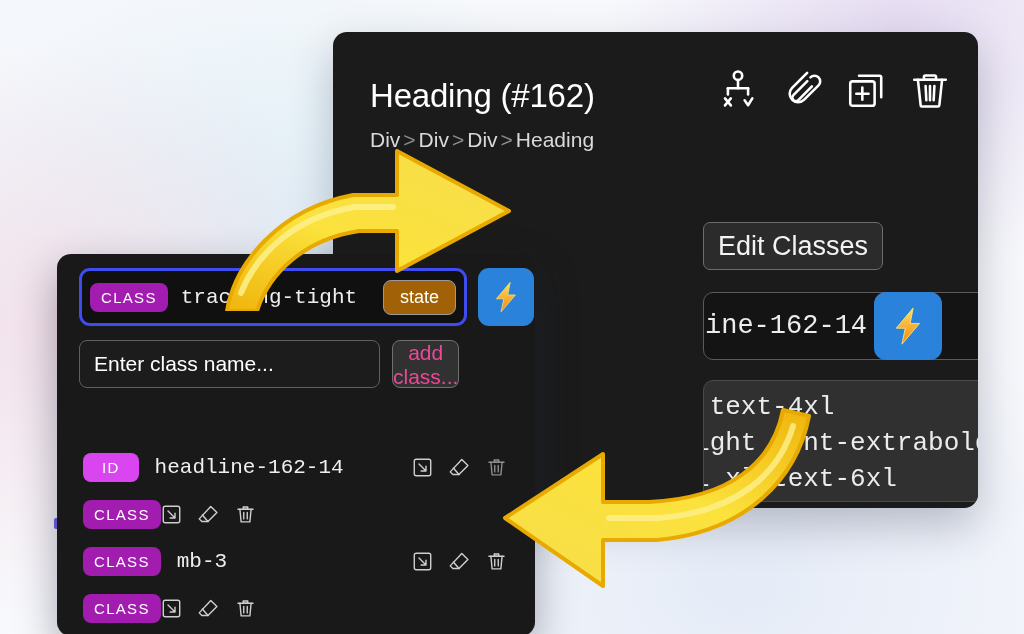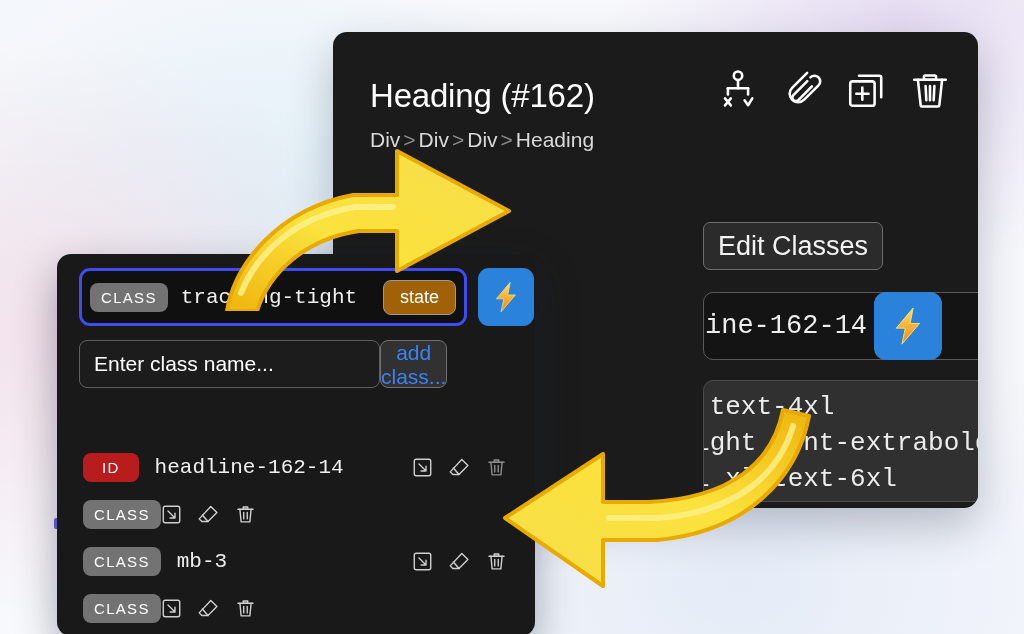--- a/index.html
+++ b/index.html
@@ -181,22 +181,22 @@
   .badge {
     border-radius: 8px;
     color: #ffffff;
     font-size: 15px;
     letter-spacing: 1.3px;
     padding: 7px 11px;
     line-height: 1;
     white-space: nowrap;
     flex: none;
   }
-  .badge.class { background: #737373; }
-  .badge.id { background: #b91c1c; padding: 7px 19px; }
+  .badge.class { background: #a21caf; }
+  .badge.id { background: #d946ef; padding: 7px 19px; }
 
   .fg-selname {
     color: #eeeeee;
     font-family: "Liberation Mono", "DejaVu Sans Mono", monospace;
     font-size: 21px;
     margin-left: 13px;
     flex: 1;
     white-space: nowrap;
   }
   .state-chip.sm {
@@ -205,41 +205,42 @@
     border-radius: 8px;
   }
 
   .bolt-btn.fg-bolt { left: 421px; top: 14px; width: 56px; height: 58px; border-radius: 11px; }
 
   .fg-input-row {
     position: absolute;
     left: 22px; top: 86px;
     width: 351px;
     display: flex;
+    gap: 12px;
   }
   .class-input {
     flex: 1;
     height: 48px;
     background: #1c1c1c;
     border: 1px solid #5f5f5f;
     border-radius: 8px;
     color: #ffffff;
     font-family: "Liberation Sans", sans-serif;
     font-size: 21px;
     padding: 0 14px;
     outline: none;
   }
   .class-input::placeholder { color: #ffffff; opacity: 1; }
   .add-class-btn {
     width: 167px;
     height: 48px;
     background: #313131;
     border: 1px solid #707070;
     border-radius: 8px;
-    color: #3b82f6;
+    color: #ec4899;
     font-family: "Liberation Sans", sans-serif;
     font-size: 21px;
     cursor: pointer;
   }
 
   .sel-heading {
     position: absolute;
     left: 26px; top: 158px;
     color: #eaeaea;
     font-size: 20px;

